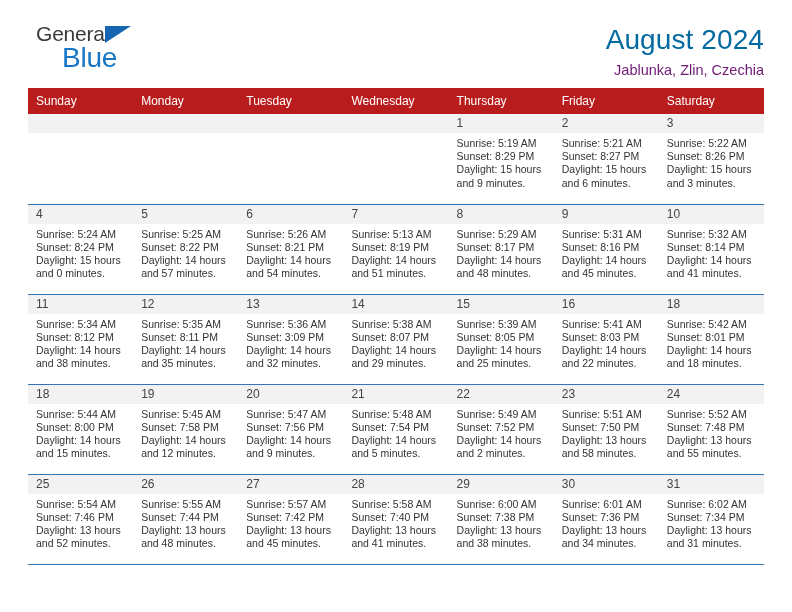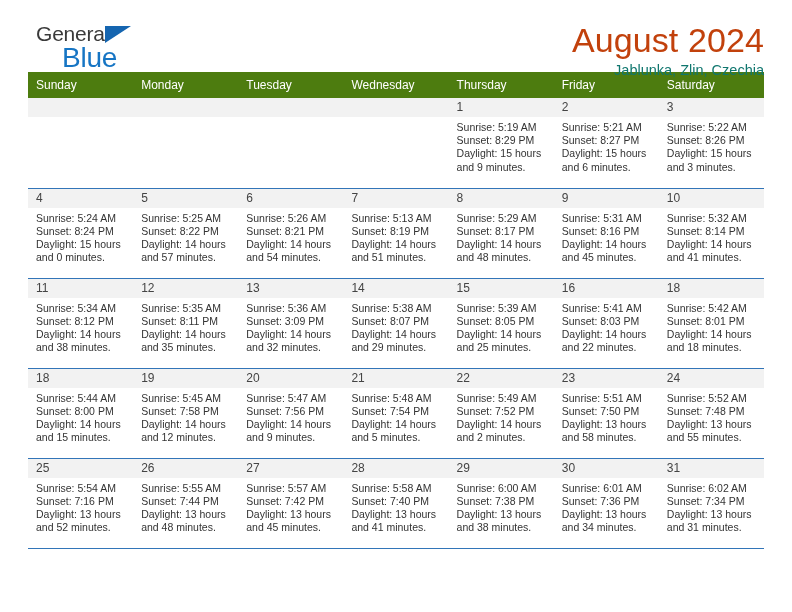--- a/index.html
+++ b/index.html
@@ -18,21 +18,21 @@
   .page {
     position: relative;
     width: 792px;
     height: 612px;
     box-sizing: border-box;
     padding: 0 28px;
   }
 
   
   .topbar {
-    height: 72px;
+    height: 88px;
     display: flex;
     align-items: flex-start;
     justify-content: space-between;
     padding-top: 22px;
     box-sizing: border-box;
   }
 
   .logo {
     position: relative;
     width: 120px;
@@ -64,42 +64,42 @@
     font-size: 28px;
     letter-spacing: -0.2px;
     color: #1675c4;
   }
 
   .titles {
     text-align: right;
     padding-top: 2px;
   }
   .cal-title {
-    font-size: 34px;
+    font-size: 28px;
     font-weight: normal;
-    color: #c2410c;
+    color: #0369a1;
     line-height: 32px;
     letter-spacing: 0.1px;
   }
   .cal-subtitle {
     font-size: 14.5px;
-    color: #0f766e;
+    color: #701a75;
     line-height: 22px;
     margin-top: 3px;
   }
 
   
   .calendar {
     width: 736px;
     border-collapse: collapse;
     table-layout: fixed;
   }
 
   .calendar th {
-    background: #4d7c0f;
+    background: #b91c1c;
     color: #ffffff;
     font-weight: normal;
     font-size: 12px;
     text-align: left;
     padding: 6px 0 6px 8px;
     height: 21px;
     box-sizing: border-box;
     border: none;
   }
 
@@ -499,21 +499,21 @@
               </div>
             </div>
           </td>
         </tr>
         <tr class="week">
           <td>
             <div class="cell-inner">
               <div class="daynum">25</div>
               <div class="daybody">
                 <div>Sunrise: 5:54 AM</div>
-                <div>Sunset: 7:16 PM</div>
+                <div>Sunset: 7:46 PM</div>
                 <div>Daylight: 13 hours</div>
                 <div>and 52 minutes.</div>
               </div>
             </div>
           </td>
           <td>
             <div class="cell-inner">
               <div class="daynum">26</div>
               <div class="daybody">
                 <div>Sunrise: 5:55 AM</div>

